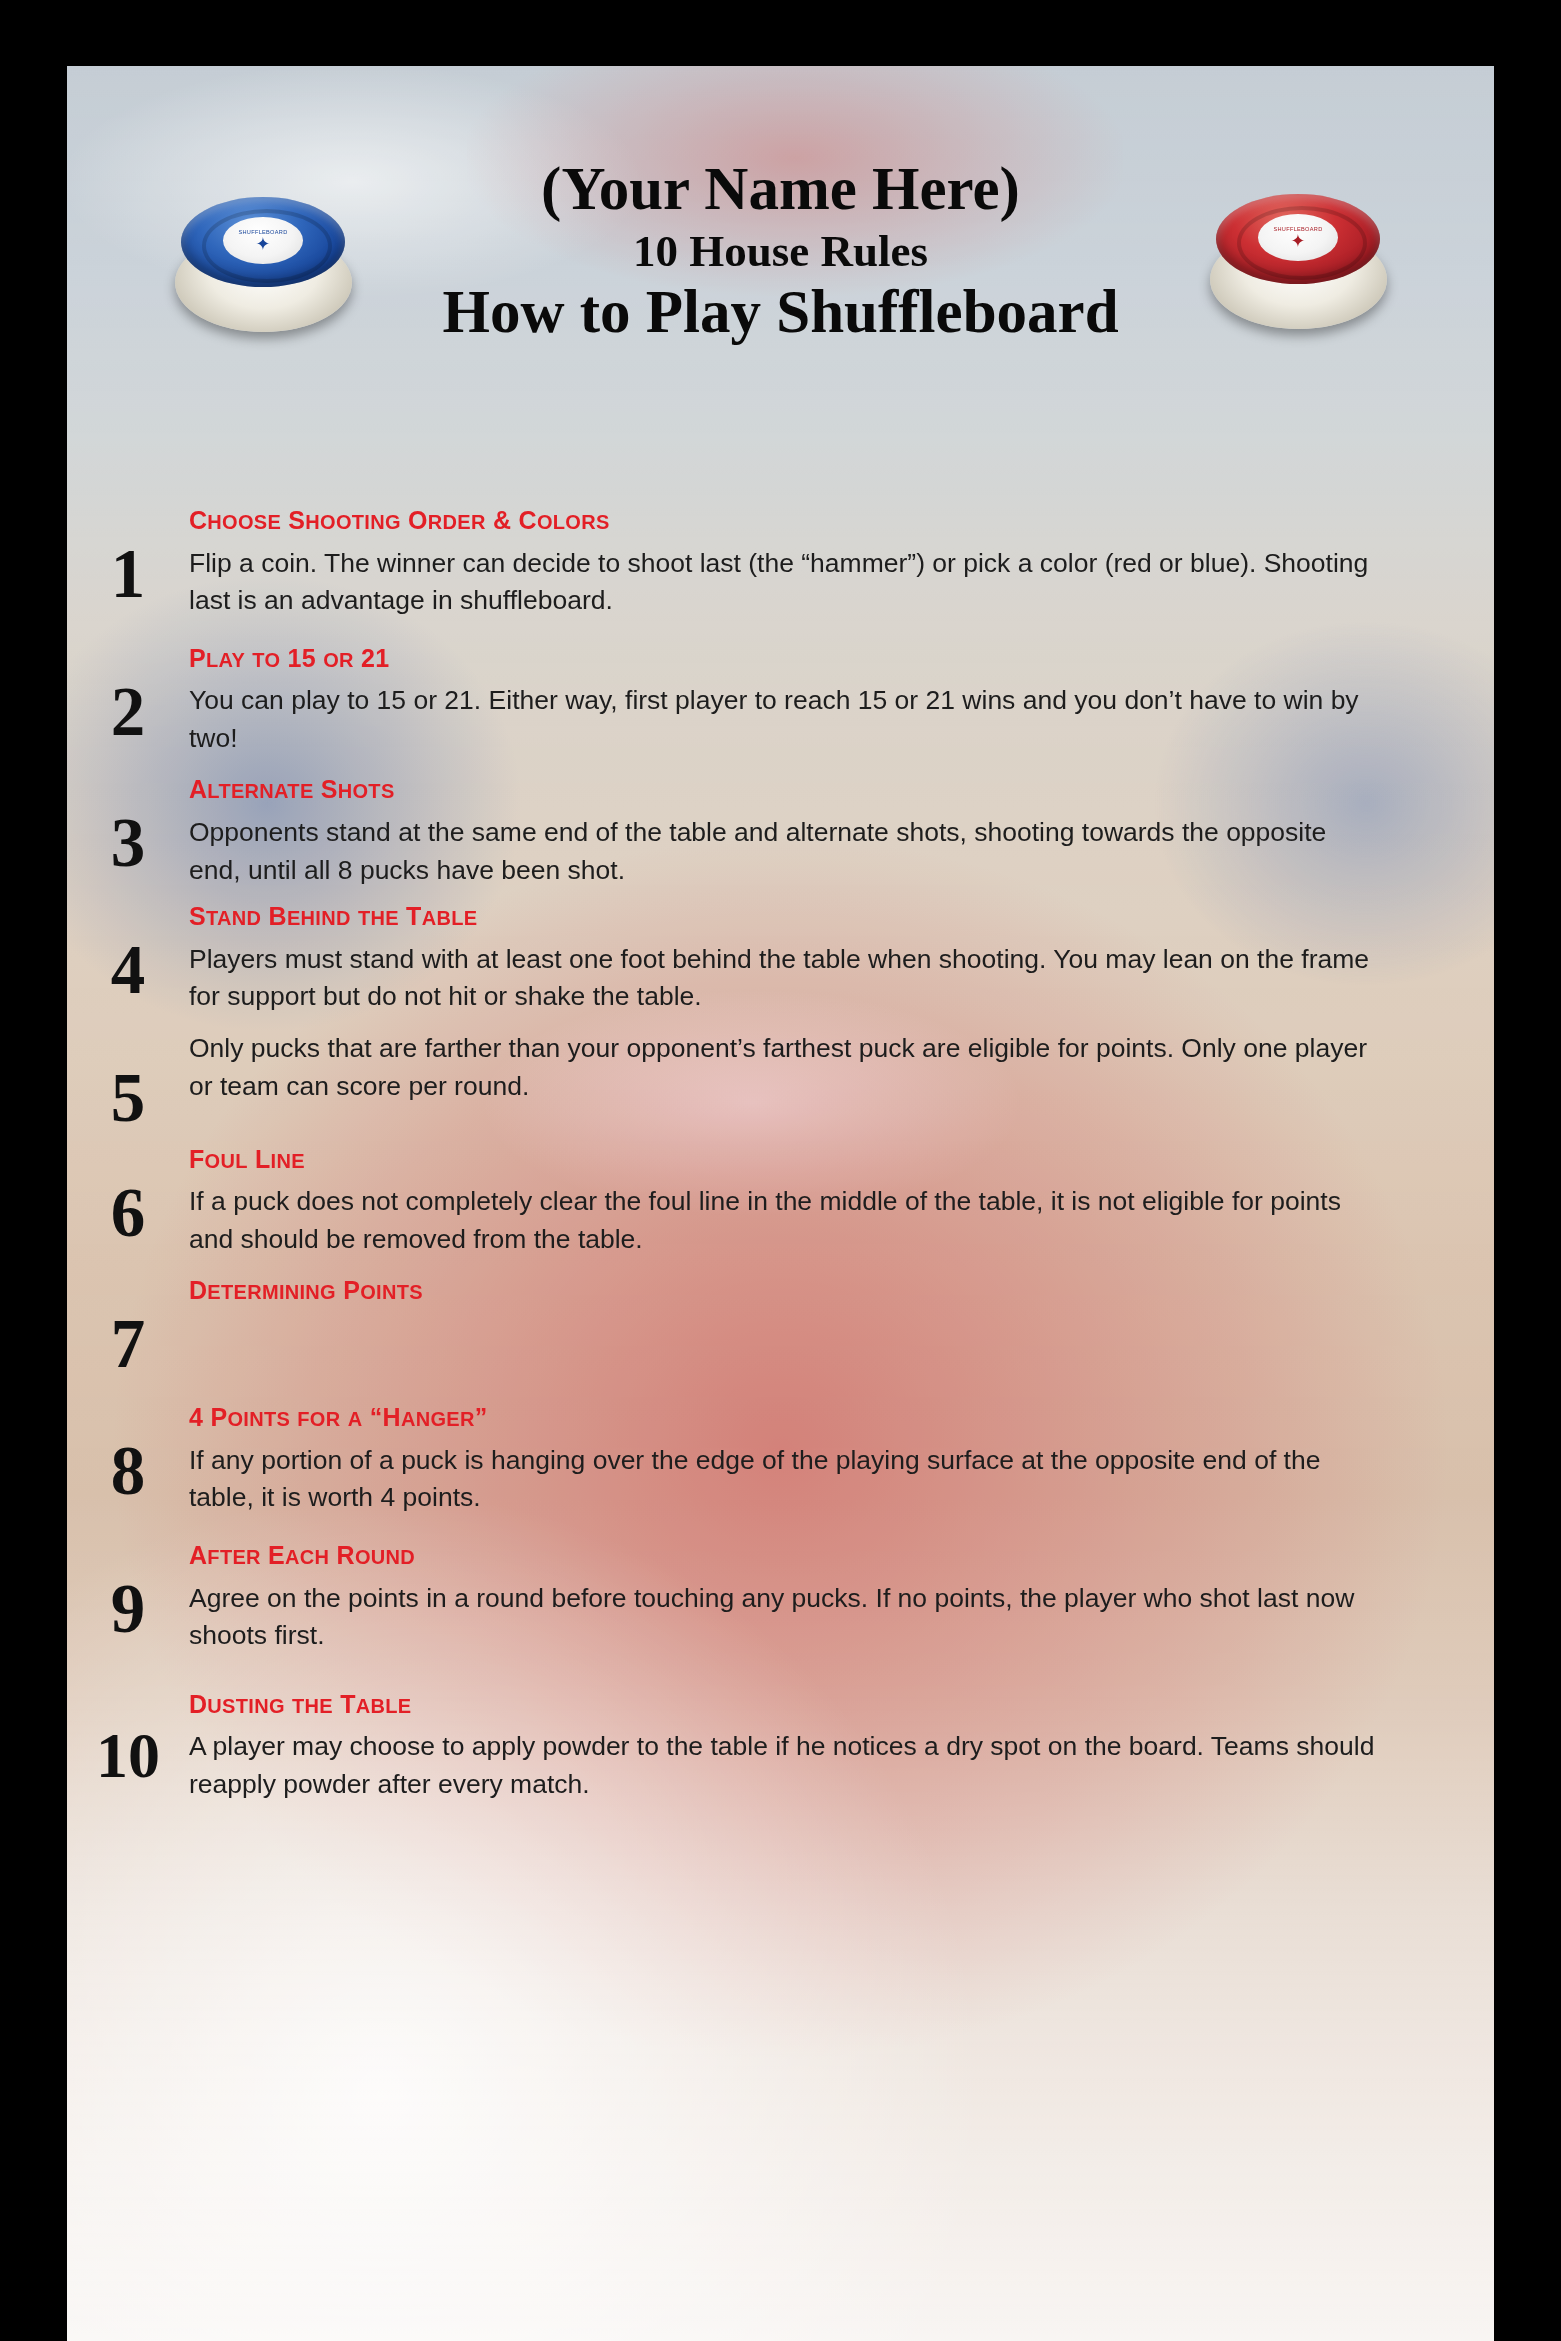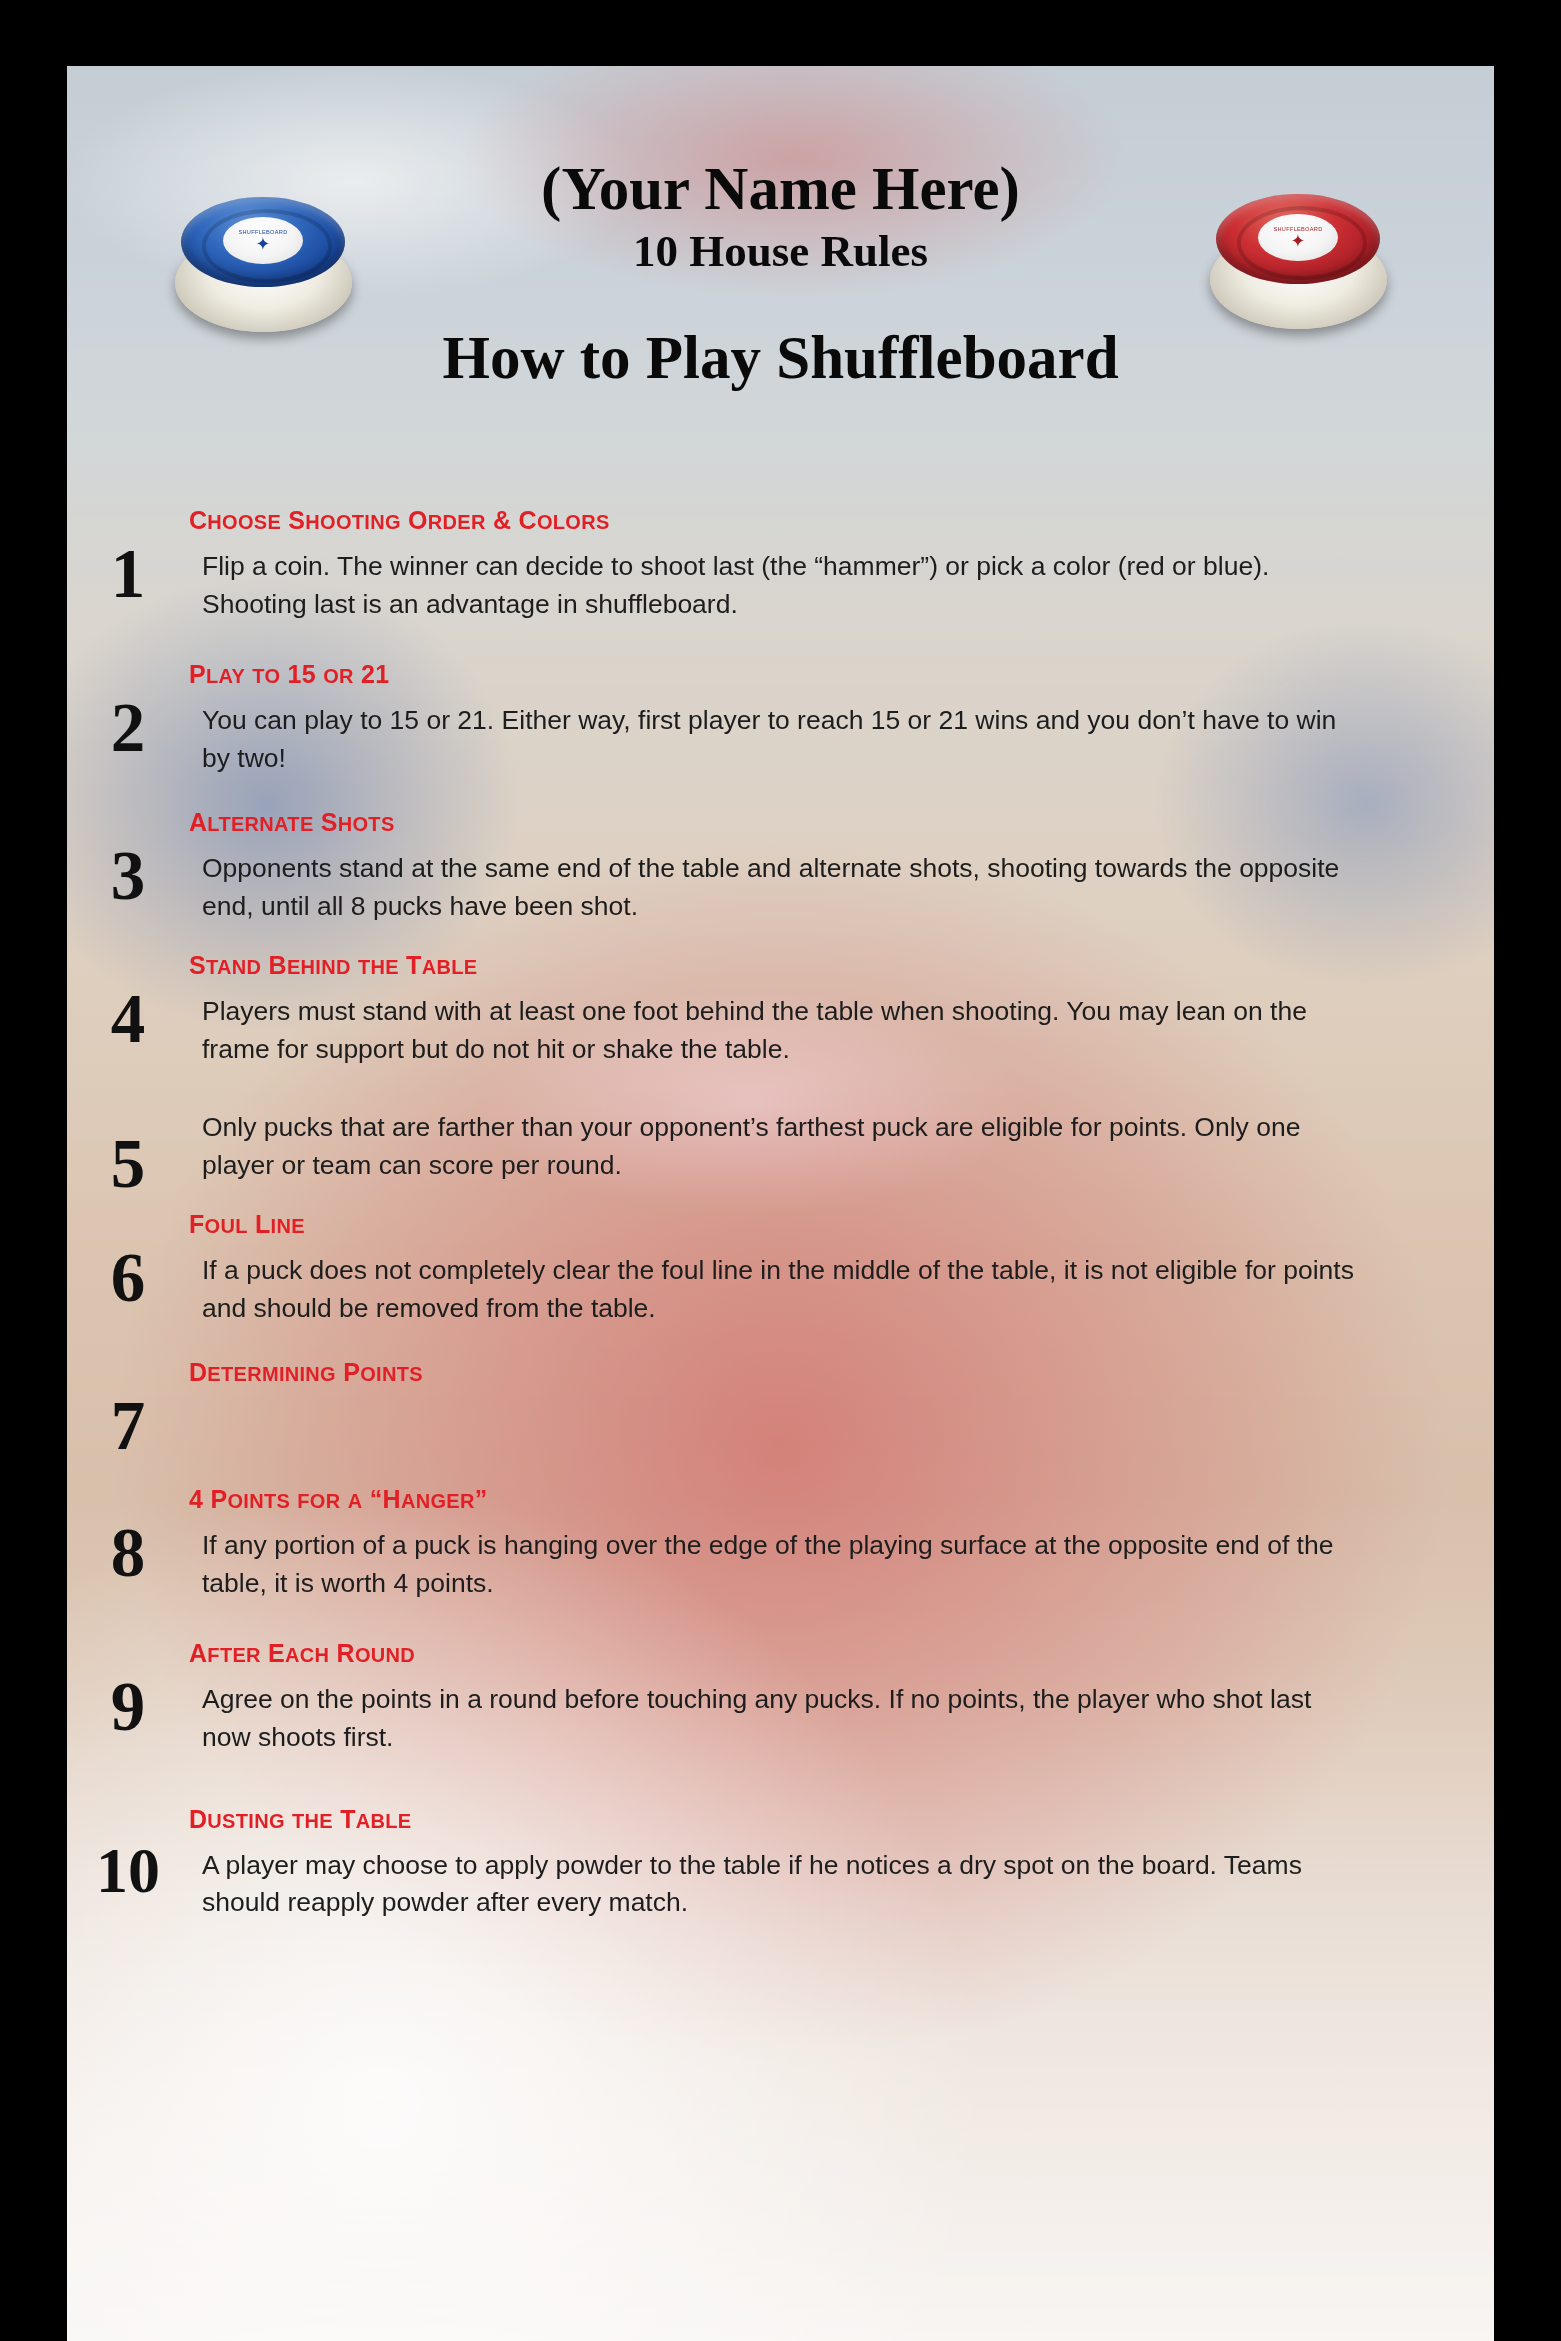--- a/index.html
+++ b/index.html
@@ -100,21 +100,21 @@
     width: 100%;
     text-align: center;
     font-family: "Liberation Serif", serif;
     font-weight: bold;
     color: #0a0a0a;
     line-height: 1.16;
     z-index: 5;
   }
   .title-line1 { font-size: 61px; letter-spacing: 0px; }
   .title-line2 { font-size: 45px; }
-  .title-line3 { font-size: 61px; margin-top: 46px; }
+  .title-line3 { font-size: 61px; }
 
   
   .puck {
     position: absolute;
     width: 186px;
     height: 149px;
     z-index: 6;
   }
   .puck.blue { left: 103px; top: 125px; }
   .puck.red  { right: 103px; top: 122px; }
@@ -217,21 +217,21 @@
     text-transform: uppercase;
     margin: 0 0 9.6px 0;
   }
   
   .rule-title .sc { font-size: 20px; }
   .rule-text {
     color: #1d1d1d;
     font-family: "Liberation Sans", sans-serif;
     font-size: 26.5px;
     line-height: 1.42;
-    margin: 13px;
+    margin: 0;
   }
 
   
   .rule.r1 { margin-bottom: 24px; }
   .rule.r2 { margin-bottom: 17.7px; }
   .rule.r3 { margin-bottom: 13px; }
   .rule.r4 { margin-bottom: 14.4px; }
   .rule.r5 { margin-bottom: 11.2px; }
   .rule.r6 { margin-bottom: 17.7px; }
   .rule.r7 { margin-bottom: 24px; }

